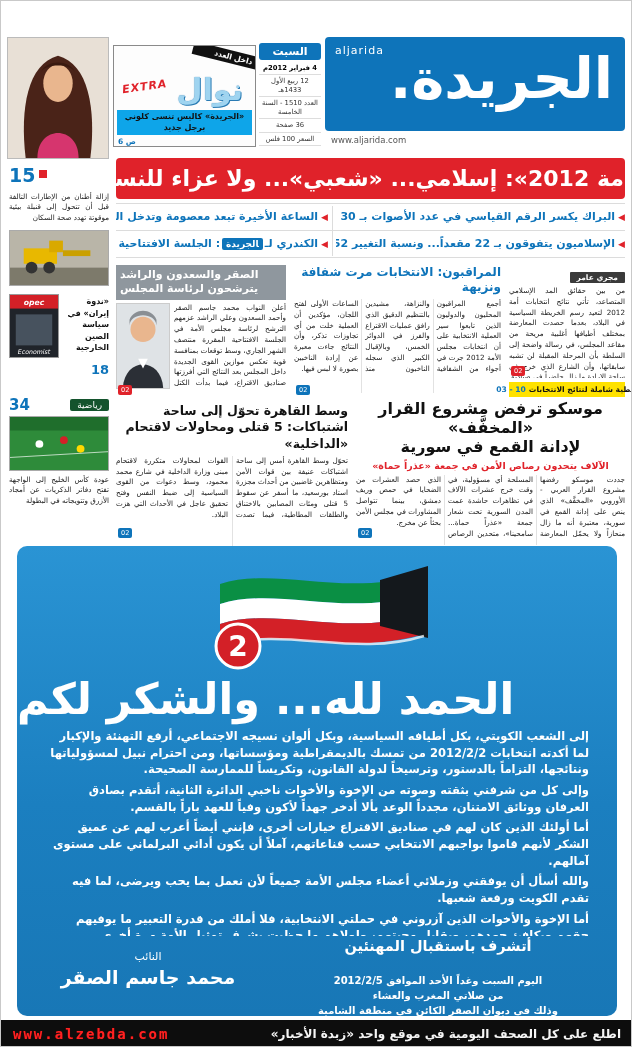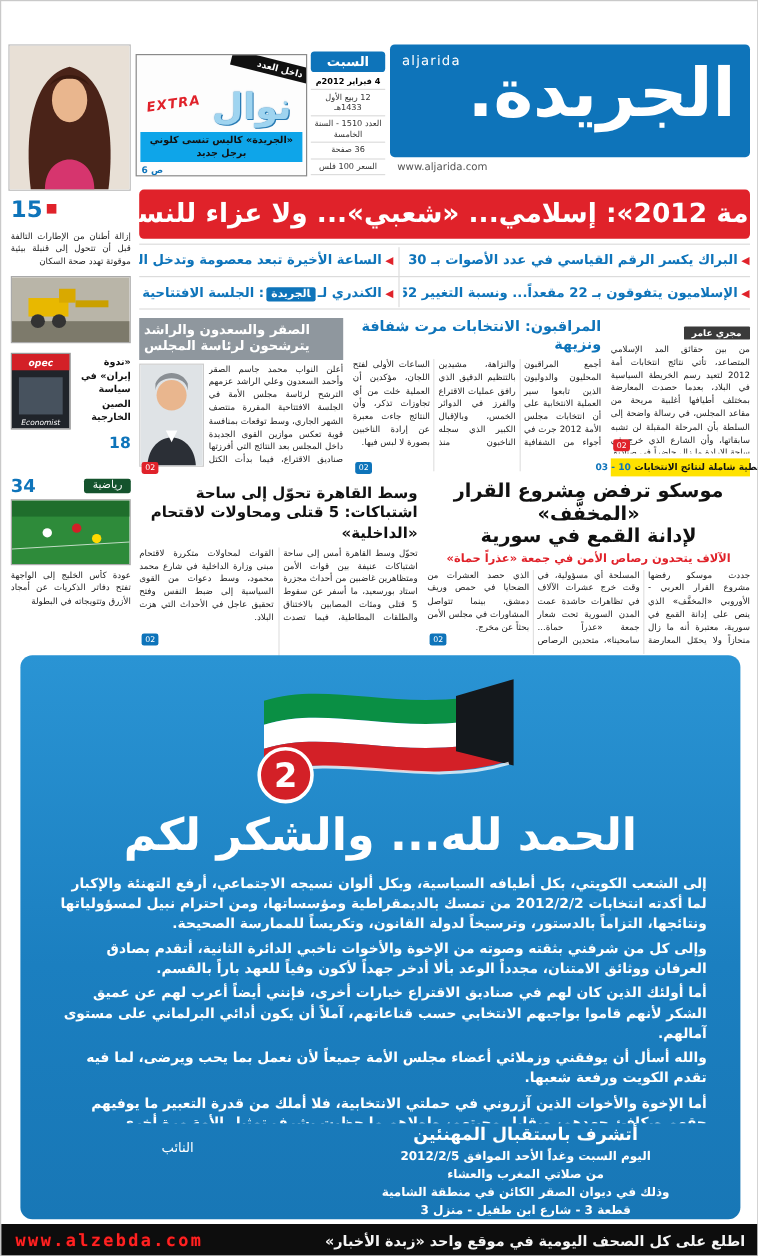--- a/index.html
+++ b/index.html
@@ -77,25 +77,25 @@
   .econ-page{position:absolute;top:196px;left:54px;width:46px;color:#0e74ba;font-size:13px;font-weight:bold;text-align:right;direction:ltr}
   .sports-head{position:absolute;top:230px;left:0;right:0;height:17px;display:flex;align-items:center;justify-content:space-between}
   .sports-label{background:#14532d;color:#fff;font-size:9px;font-weight:normal;padding:1px 7px;border-radius:2px}
   .sports-page{color:#0e74ba;font-size:15px;font-weight:bold;direction:ltr}
   .sports-img{position:absolute;top:250px;left:0;width:100px;height:55px;border:1px solid #aaa}
   .sports-caption{position:absolute;top:309px;left:0;right:0;font-size:7.2px;line-height:1.45;text-align:justify;color:#222;height:62px;overflow:hidden}
 
   
   .ad{position:absolute;left:16px;top:545px;width:600px;height:470px;background:linear-gradient(180deg,#2a94d4 0%,#1b7fc0 55%,#1877b6 100%);border-radius:10px;color:#fff;overflow:hidden}
   .flag{position:absolute;left:50%;top:8px;transform:translateX(-50%);width:230px;height:120px}
-  .ad-title{position:absolute;top:128px;left:0;right:0;text-align:center;font-size:37px;font-weight:bold;letter-spacing:0}
+  .ad-title{position:absolute;top:128px;left:0;right:0;text-align:left;font-size:43px;font-weight:bold;letter-spacing:0}
   .ad-body{position:absolute;top:182px;right:28px;left:28px;font-size:11.5px;font-weight:bold;line-height:1.45;text-align:right;height:208px;overflow:hidden}
   .ad-body p{margin-bottom:4px}
   .reception{position:absolute;top:392px;right:34px;width:290px;text-align:center}
-  .rec-title{font-size:14.5px;font-weight:bold;margin-bottom:3px}
+  .rec-title{font-size:14.5px;font-weight:bold;margin-bottom:19px}
   .rec-line{font-size:10px;font-weight:bold;line-height:1.5}
   .signature{position:absolute;top:404px;left:36px;width:190px;text-align:center}
   .sig-role{font-size:11px;margin-bottom:3px}
   .sig-name{font-size:19px;font-weight:bold}
 
   
   .footer{position:absolute;left:0;top:1019px;width:632px;height:28px;background:#0d0d0d;display:flex;align-items:center;justify-content:space-between;padding:0 12px;direction:ltr}
   .furl{color:#ff2222;font-weight:bold;font-size:14px;letter-spacing:2px;font-family:"DejaVu Sans Mono",monospace;text-shadow:0 0 1px #7a0000}
   .ftext{color:#f5f5f5;font-size:12px;font-weight:bold;direction:rtl}
 </style>
@@ -266,20 +266,21 @@
     </div>
     <div class="reception">
       <div class="rec-title">أتشرف باستقبال المهنئين</div>
       <div class="rec-line">اليوم السبت وغداً الأحد الموافق 2012/2/5</div>
       <div class="rec-line">من صلاتي المغرب والعشاء</div>
       <div class="rec-line">وذلك في ديوان الصقر الكائن في منطقة الشامية</div>
       <div class="rec-line">قطعة 3 - شارع ابن طفيل - منزل 3</div>
     </div>
     <div class="signature">
       <div class="sig-role">النائب</div>
+      <div class="sig-name">محمد جاسم الصقر</div>
     </div>
   </div>
 
   <div class="footer">
     <span class="furl">www.alzebda.com</span>
     <span class="ftext">اطلع على كل الصحف اليومية في موقع واحد «زبدة الأخبار»</span>
   </div>
 
 </div>
 

